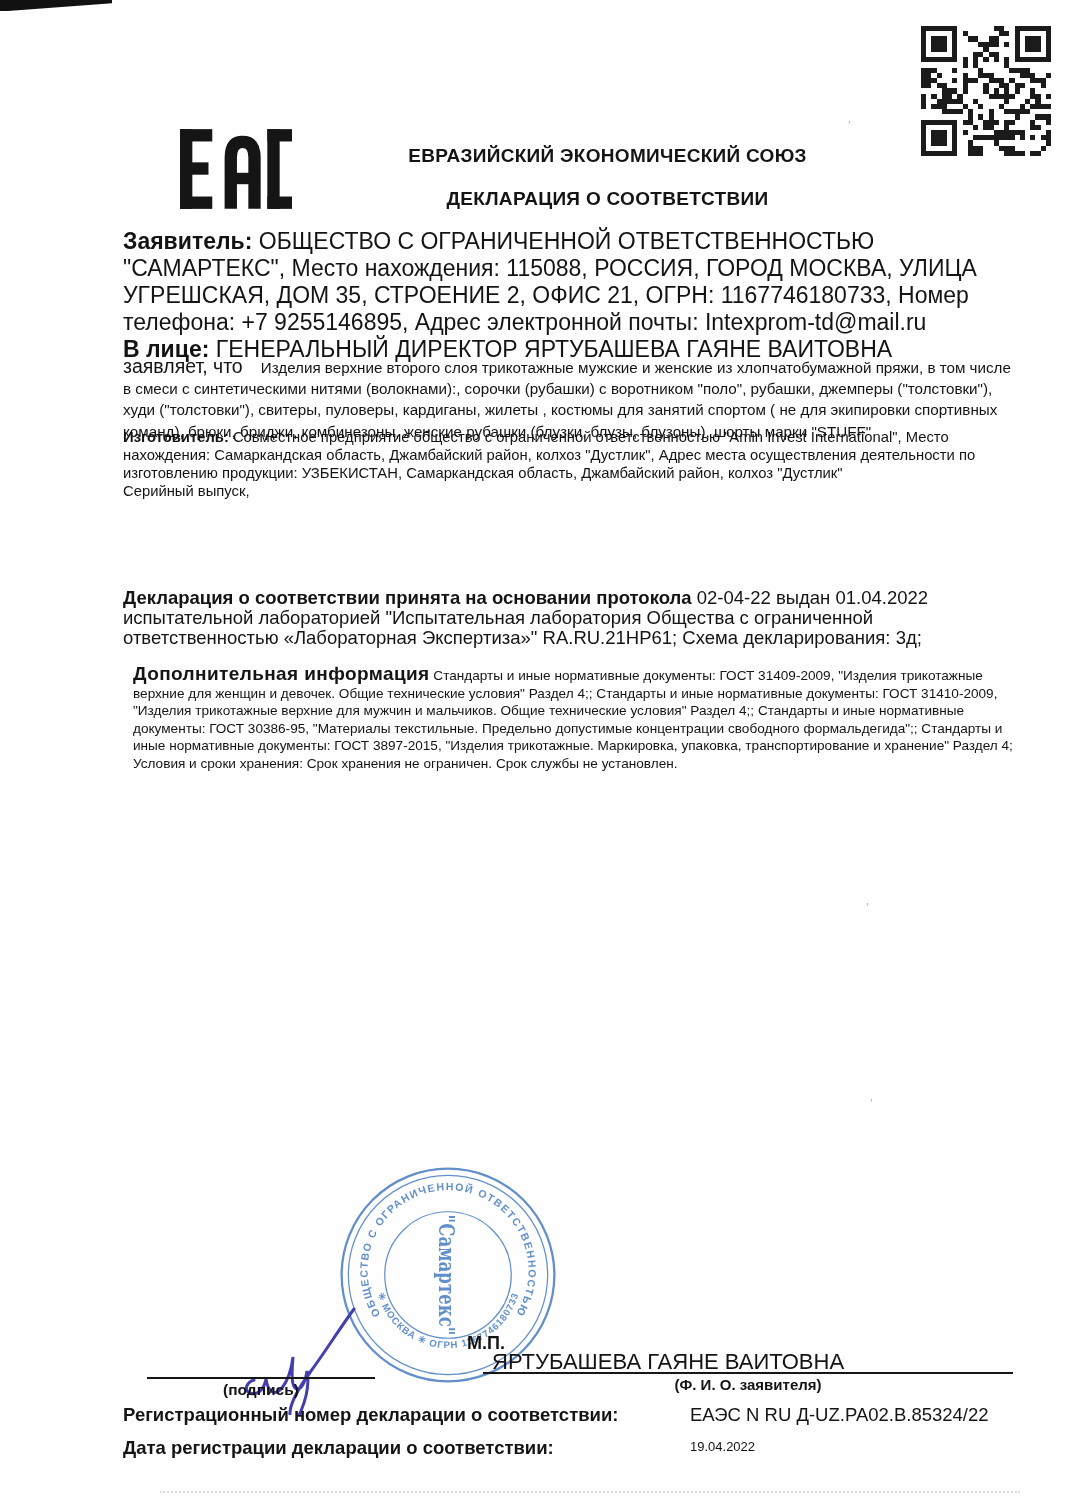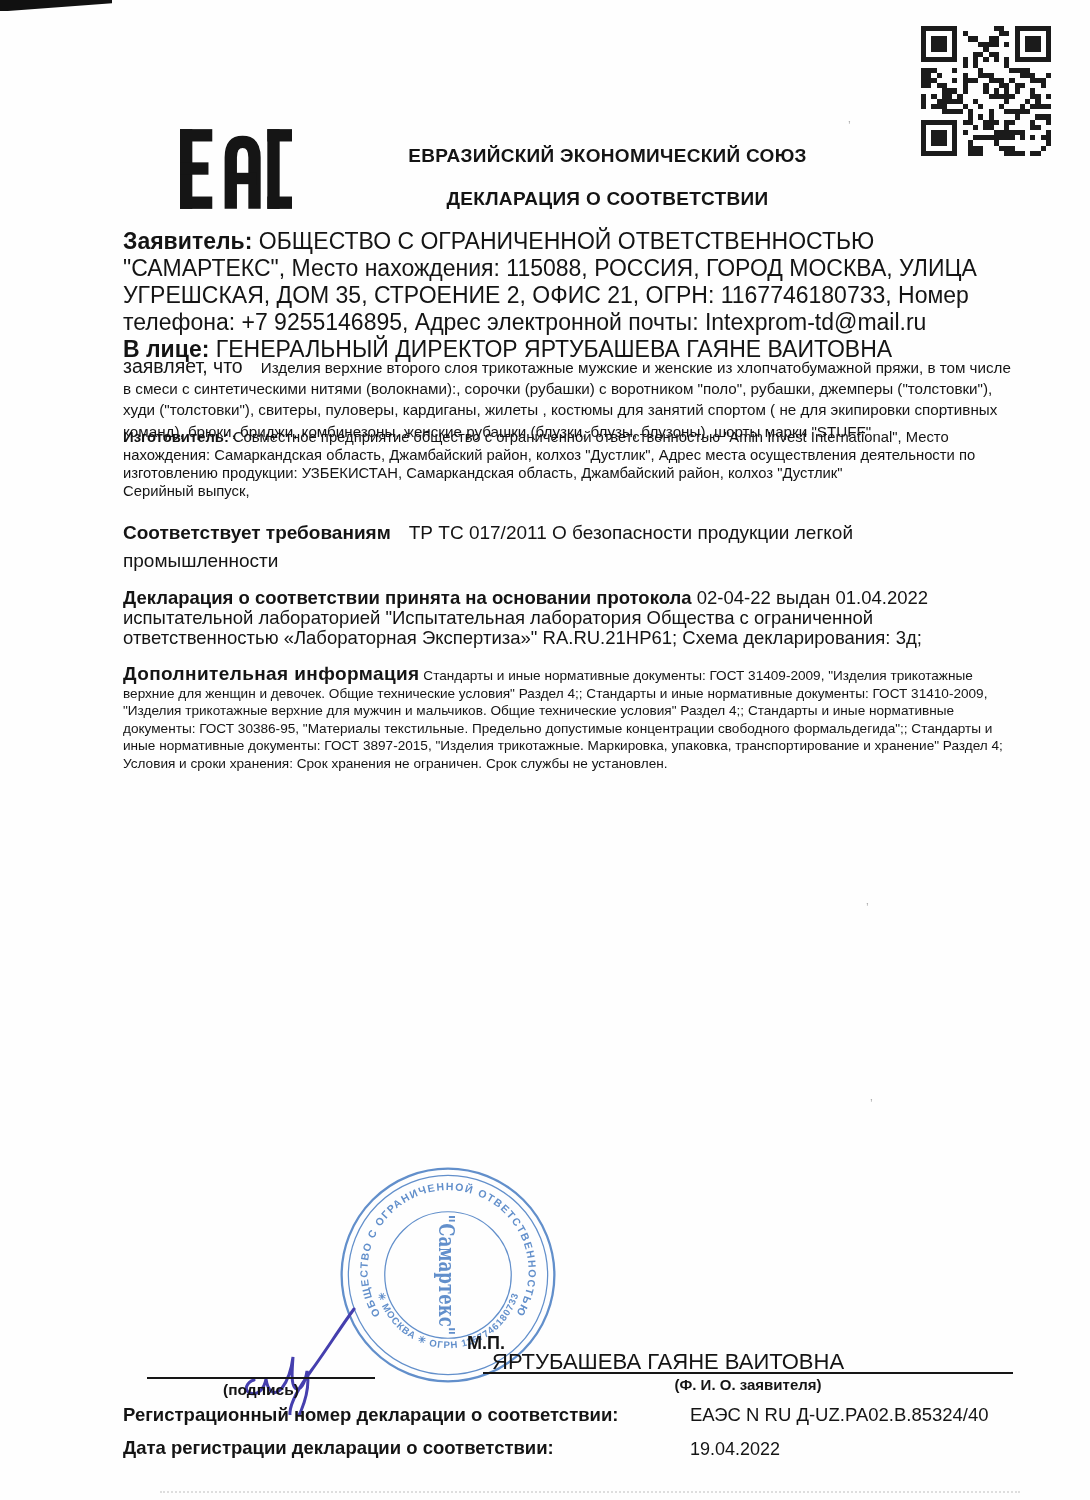--- a/index.html
+++ b/index.html
@@ -356,30 +356,27 @@
   <div class="abs p-med" style="left:123px;top:356px;width:898px;">
     <span class="lbl-big">заявляет, что</span><span class="gap"></span><span>Изделия верхние второго слоя трикотажные мужские и женские из хлопчатобумажной пряжи, в том числе в смеси с синтетическими нитями (волокнами):, сорочки (рубашки) с воротником "поло", рубашки, джемперы ("толстовки"), худи ("толстовки"), свитеры, пуловеры, кардиганы, жилеты , костюмы для занятий спортом ( не для экипировки спортивных команд), брюки, бриджи, комбинезоны, женские рубашки (блузки, блузы, блузоны), шорты марки "STUFF"</span>
   </div>
 
   <div class="abs p-small" style="left:123px;top:428px;width:900px;">
     <span class="b">Изготовитель:</span>
     <span>Совместное предприятие общество с ограниченной ответственностью "Amin Invest International", Место нахождения: Самаркандская область, Джамбайский район, колхоз "Дустлик", Адрес места осуществления деятельности по изготовлению продукции: УЗБЕКИСТАН, Самаркандская область, Джамбайский район, колхоз "Дустлик"</span>
     <div>Серийный выпуск,</div>
   </div>
 
-  <div class="abs" style="left:123px;top:519px;width:800px;font-size:19px;line-height:28px;">
-    <span class="b">Соответствует требованиям</span><span class="gap"></span><span>ТР ТС 017/2011 О безопасности продукции легкой промышленности</span>
-  </div>
 
   <div class="abs" style="left:123px;top:588px;width:845px;font-size:18.5px;line-height:20px;">
     <span class="b">Декларация о соответствии принята на основании протокола</span>
     <span>02-04-22 выдан 01.04.2022 испытательной лабораторией "Испытательная лаборатория Общества с ограниченной ответственностью «Лабораторная Экспертиза»" RA.RU.21HP61; Схема декларирования: 3д;</span>
   </div>
 
-  <div class="abs p-tiny" style="left:123px;top:665px;width:902px;">
+  <div class="abs p-tiny" style="left:133px;top:665px;width:902px;">
     <span class="b" style="font-size:19px;letter-spacing:.4px;">Дополнительная информация</span>
     <span>Стандарты и иные нормативные документы: ГОСТ 31409-2009, "Изделия трикотажные верхние для женщин и девочек. Общие технические условия" Раздел 4;; Стандарты и иные нормативные документы: ГОСТ 31410-2009, "Изделия трикотажные верхние для мужчин и мальчиков. Общие технические условия" Раздел 4;; Стандарты и иные нормативные документы: ГОСТ 30386-95, "Материалы текстильные. Предельно допустимые концентрации свободного формальдегида";; Стандарты и иные нормативные документы: ГОСТ 3897-2015, "Изделия трикотажные. Маркировка, упаковка, транспортирование и хранение" Раздел 4; Условия и сроки хранения: Срок хранения не ограничен. Срок службы не установлен.</span>
   </div>
 
 
   <div class="abs stamp-serif" style="left:333px;top:1160px;opacity:.88;">
     <svg width="230" height="230" viewBox="0 0 240 240">
       <g fill="none" stroke="#4d80c4">
         <circle cx="120" cy="120" r="111" stroke-width="2.4"></circle>
         <circle cx="120" cy="120" r="104" stroke-width="1.3"></circle>
@@ -408,23 +405,23 @@
   <div class="abs b" style="left:428px;top:1333px;font-size:18px;margin-left:39px;">М.П.</div>
 
   <div class="line" style="left:147px;top:1377px;width:228px;"></div>
   <div class="abs caption center" style="left:147px;top:1381px;width:228px;">(подпись)</div>
 
   <div class="abs" style="left:492px;top:1349px;font-size:22px;">ЯРТУБАШЕВА ГАЯНЕ ВАИТОВНА</div>
   <div class="line" style="left:483px;top:1372px;width:530px;"></div>
   <div class="abs b" style="left:123px;top:1404px;font-size:18.5px;">Регистрационный номер декларации о соответствии:</div>
 
   <div class="abs caption center" style="left:483px;top:1376px;width:530px;font-size:15px;">(Ф. И. О. заявителя)</div>
-  <div class="abs" style="left:690px;top:1404px;font-size:18.5px;">ЕАЭС N RU Д-UZ.PA02.B.85324/40</div>
+  <div class="abs" style="left:690px;top:1404px;font-size:18.5px;">ЕАЭС N RU Д-UZ.PA02.B.85324/22</div>
   <div class="abs b" style="left:123px;top:1437px;font-size:18.5px;">Дата регистрации декларации о соответствии:</div>
-  <div class="abs" style="left:690px;top:1439px;font-size:18px;text-align:center;">19.04.2022</div>
+  <div class="abs" style="left:690px;top:1439px;font-size:13px;text-align:center;">19.04.2022</div>
 
   <div class="speck" style="left:848px;top:118px;">ʼ</div>
   <div class="speck" style="left:860px;top:314px;">ʼ</div>
   <div class="speck" style="left:856px;top:418px;">ˏ</div>
   <div class="speck" style="left:866px;top:900px;">ʼ</div>
   <div class="speck" style="left:870px;top:1096px;">ʼ</div>
 
   <div class="dotline" style="left:160px;top:1491px;width:860px;opacity:.6;"></div>
 </div>
 

